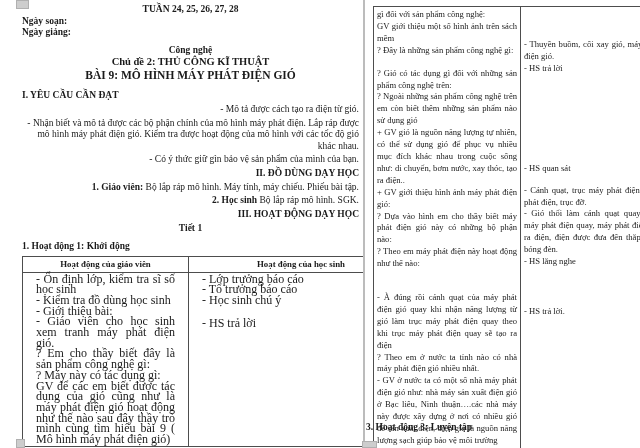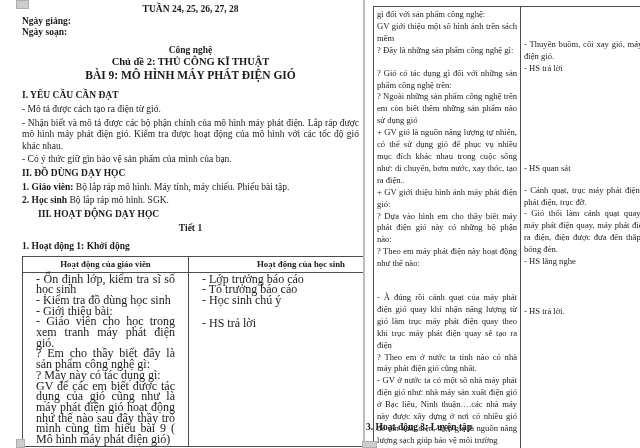--- a/index.html
+++ b/index.html
@@ -10,21 +10,21 @@
     margin-left:16px;
   }
   .page { position:absolute; top:0; background:#ffffff; }
   #page-left  { left:0; width:347px; height:448px; }
   #page-right { left:349px; width:291px; height:448px; }
   #lp-inner { position:absolute; left:6px; top:4px; width:337px; font-size:9.5px; line-height:11.6px; }
   .b { font-weight:bold; }
   .center { text-align:center; }
   .j { text-align:justify; }
   p, .line { margin:0; padding:0; }
-  .mt2 { margin-top:2px; } .mt3 { margin-top:3px; } .mt6 { margin-top:6px; } .mt8 { margin-top:8px; }
+  .mt2 { margin-top:2px;text-align:right; } .mt3 { margin-top:3px; } .mt6 { margin-top:6px; } .mt8 { margin-top:8px; }
   .f105 { font-size:10.5px; line-height:12.5px; }
   .f115 { font-size:11.5px; line-height:13.5px; }
   .ind { padding-left:16px; }
   table { border-collapse:collapse; table-layout:fixed; }
   .doc-table { width:337px; margin-top:3px; }
   .doc-table th, .doc-table td { border:1px solid #4d4d4d; vertical-align:top; padding:1px 13px; }
   .doc-table th { font-size:8.8px; line-height:13px; height:13px; text-align:center; font-weight:bold; }
   .doc-table td { font-size:12px; line-height:10.7px; text-align:justify; }
   .t-left  .col-gv { width:139px; } .t-left  .col-hs { width:198px; }
   
@@ -44,22 +44,22 @@
   #gap-bottom { left:346px; top:441px; width:15px; height:7px; }
 </style>
 </head>
 <body>
 
 <div id="canvas">
 
   <div id="page-left" class="page">
     <div id="lp-inner">
       <div class="center b">TUẦN 24, 25, 26, 27, 28</div>
+      <div class="b">Ngày soạn:</div>
       <div class="b">Ngày giảng:</div>
-      <div class="b">Ngày soạn:</div>
       <div class="center b mt6">Công nghệ</div>
       <div class="center b f105">Chủ đề 2: THỦ CÔNG KĨ THUẬT</div>
       <div class="center b f115">BÀI 9: MÔ HÌNH MÁY PHÁT ĐIỆN GIÓ</div>
 
       <div class="b mt8">I. YÊU CẦU CẦN ĐẠT</div>
       <p class="j mt2">- Mô tả được cách tạo ra điện từ gió.</p>
       <p class="j mt2">- Nhận biết và mô tả được các bộ phận chính của mô hình máy phát điện. Lắp ráp được mô hình máy phát điện gió. Kiểm tra được hoạt động của mô hình với các tốc độ gió khác nhau.</p>
       <p class="j mt2">- Có ý thức giữ gìn bảo vệ sản phẩm của mình của bạn.</p>
 
       <div class="b mt2">II. ĐỒ DÙNG DẠY HỌC</div>
@@ -74,21 +74,21 @@
         <tbody>
             <tr>
           <th class="col-gv">Hoạt động của giáo viên</th>
           <th class="col-hs">Hoạt động của học sinh</th>
         </tr>
         <tr>
           <td class="col-gv">
             <p>- Ổn định lớp, kiểm tra sĩ số học sinh</p>
             <p>- Kiểm tra đồ dùng học sinh</p>
             <p>- Giới thiệu bài:</p>
-            <p>- Giáo viên cho học trong xem tranh máy phát điện gió.</p>
+            <p>- Giáo viên cho học sinh xem tranh máy phát điện gió.</p>
             <p>? Em cho thầy biết đây là sản phẩm công nghệ gì:</p>
             <p>? Máy này có tác dụng gì:</p>
             <p>GV để các em biết được tác dụng của gió cũng như là máy phát điện gió hoạt động như thế nào sau đây thầy trò mình cùng tìm hiểu bài 9 ( Mô hình máy phát điện gió)</p>
           </td>
           <td class="col-hs">
             <p>- Lớp trưởng báo cáo</p>
             <p>- Tổ trưởng báo cáo</p>
             <p>- Học sinh chú ý</p>
             <p class="gap12">- HS trả lời</p>
           </td>
@@ -125,21 +125,21 @@
           <p>gì đối với sản phẩm công nghệ:</p>
           <p>GV giới thiệu một số hình ảnh trên sách mềm</p>
           <p>? Đây là những sản phẩm công nghệ gì:</p>
           <p class="gap11">? Gió có tác dụng gì đối với những sản phẩm công nghệ trên:</p>
           <p>? Ngoài những sản phẩm công nghệ trên em còn biết thêm những sản phẩm nào sử dụng gió</p>
           <p>+ GV gió là nguồn năng lượng tự nhiên, có thể sử dụng gió để phục vụ nhiều mục đích khác nhau trong cuộc sống như: di chuyển, bơm nước, xay thóc, tạo ra điện..</p>
           <p>+ GV giới thiệu hình ảnh máy phát điện gió:</p>
           <p>? Dựa vào hình em cho thầy biết máy phát điện gió này có những bộ phận nào:</p>
           <p>? Theo em máy phát điện này hoạt động như thế nào:</p>
           <p class="gap22">- À đúng rồi cánh quạt của máy phát điện gió quay khi nhận năng lượng từ gió làm trục máy phát điện quay theo khi trục máy phát điện quay sẽ tạo ra điện</p>
-          <p>? Theo em ở nước ta tỉnh nào có nhà máy phát điện gió cũng nhất.</p>
+          <p>? Theo em ở nước ta tỉnh nào có nhà máy phát điện gió nhiều nhất.</p>
           <p>- GV ở nước ta có một số nhà máy phát điện gió như: nhà máy sản xuất điện gió ở Bạc liêu, Ninh thuận….các nhà máy này được xây dựng ở nơi có nhiều gió để sản xuất điện, điện gió là nguồn năng lượng sạch giúp bảo vệ môi trường</p>
         </td>
         <td class="col-hs">
           <p class="gap30">- Thuyền buồm, cối xay gió, máy phát điện gió.</p>
           <p>- HS trả lời</p>
           <p class="gap88">- HS quan sát</p>
           <p class="gap10">- Cánh quạt, trục máy phát điện, máy phát điện, trục đỡ.</p>
           <p>- Gió thổi làm cánh quạt quay, trục máy phát điện quay, máy phát điện tạo ra điện, điện được đưa đến thắp sáng bóng đèn.</p>
           <p>- HS lắng nghe</p>
           <p class="gap38">- HS trả lời.</p>

